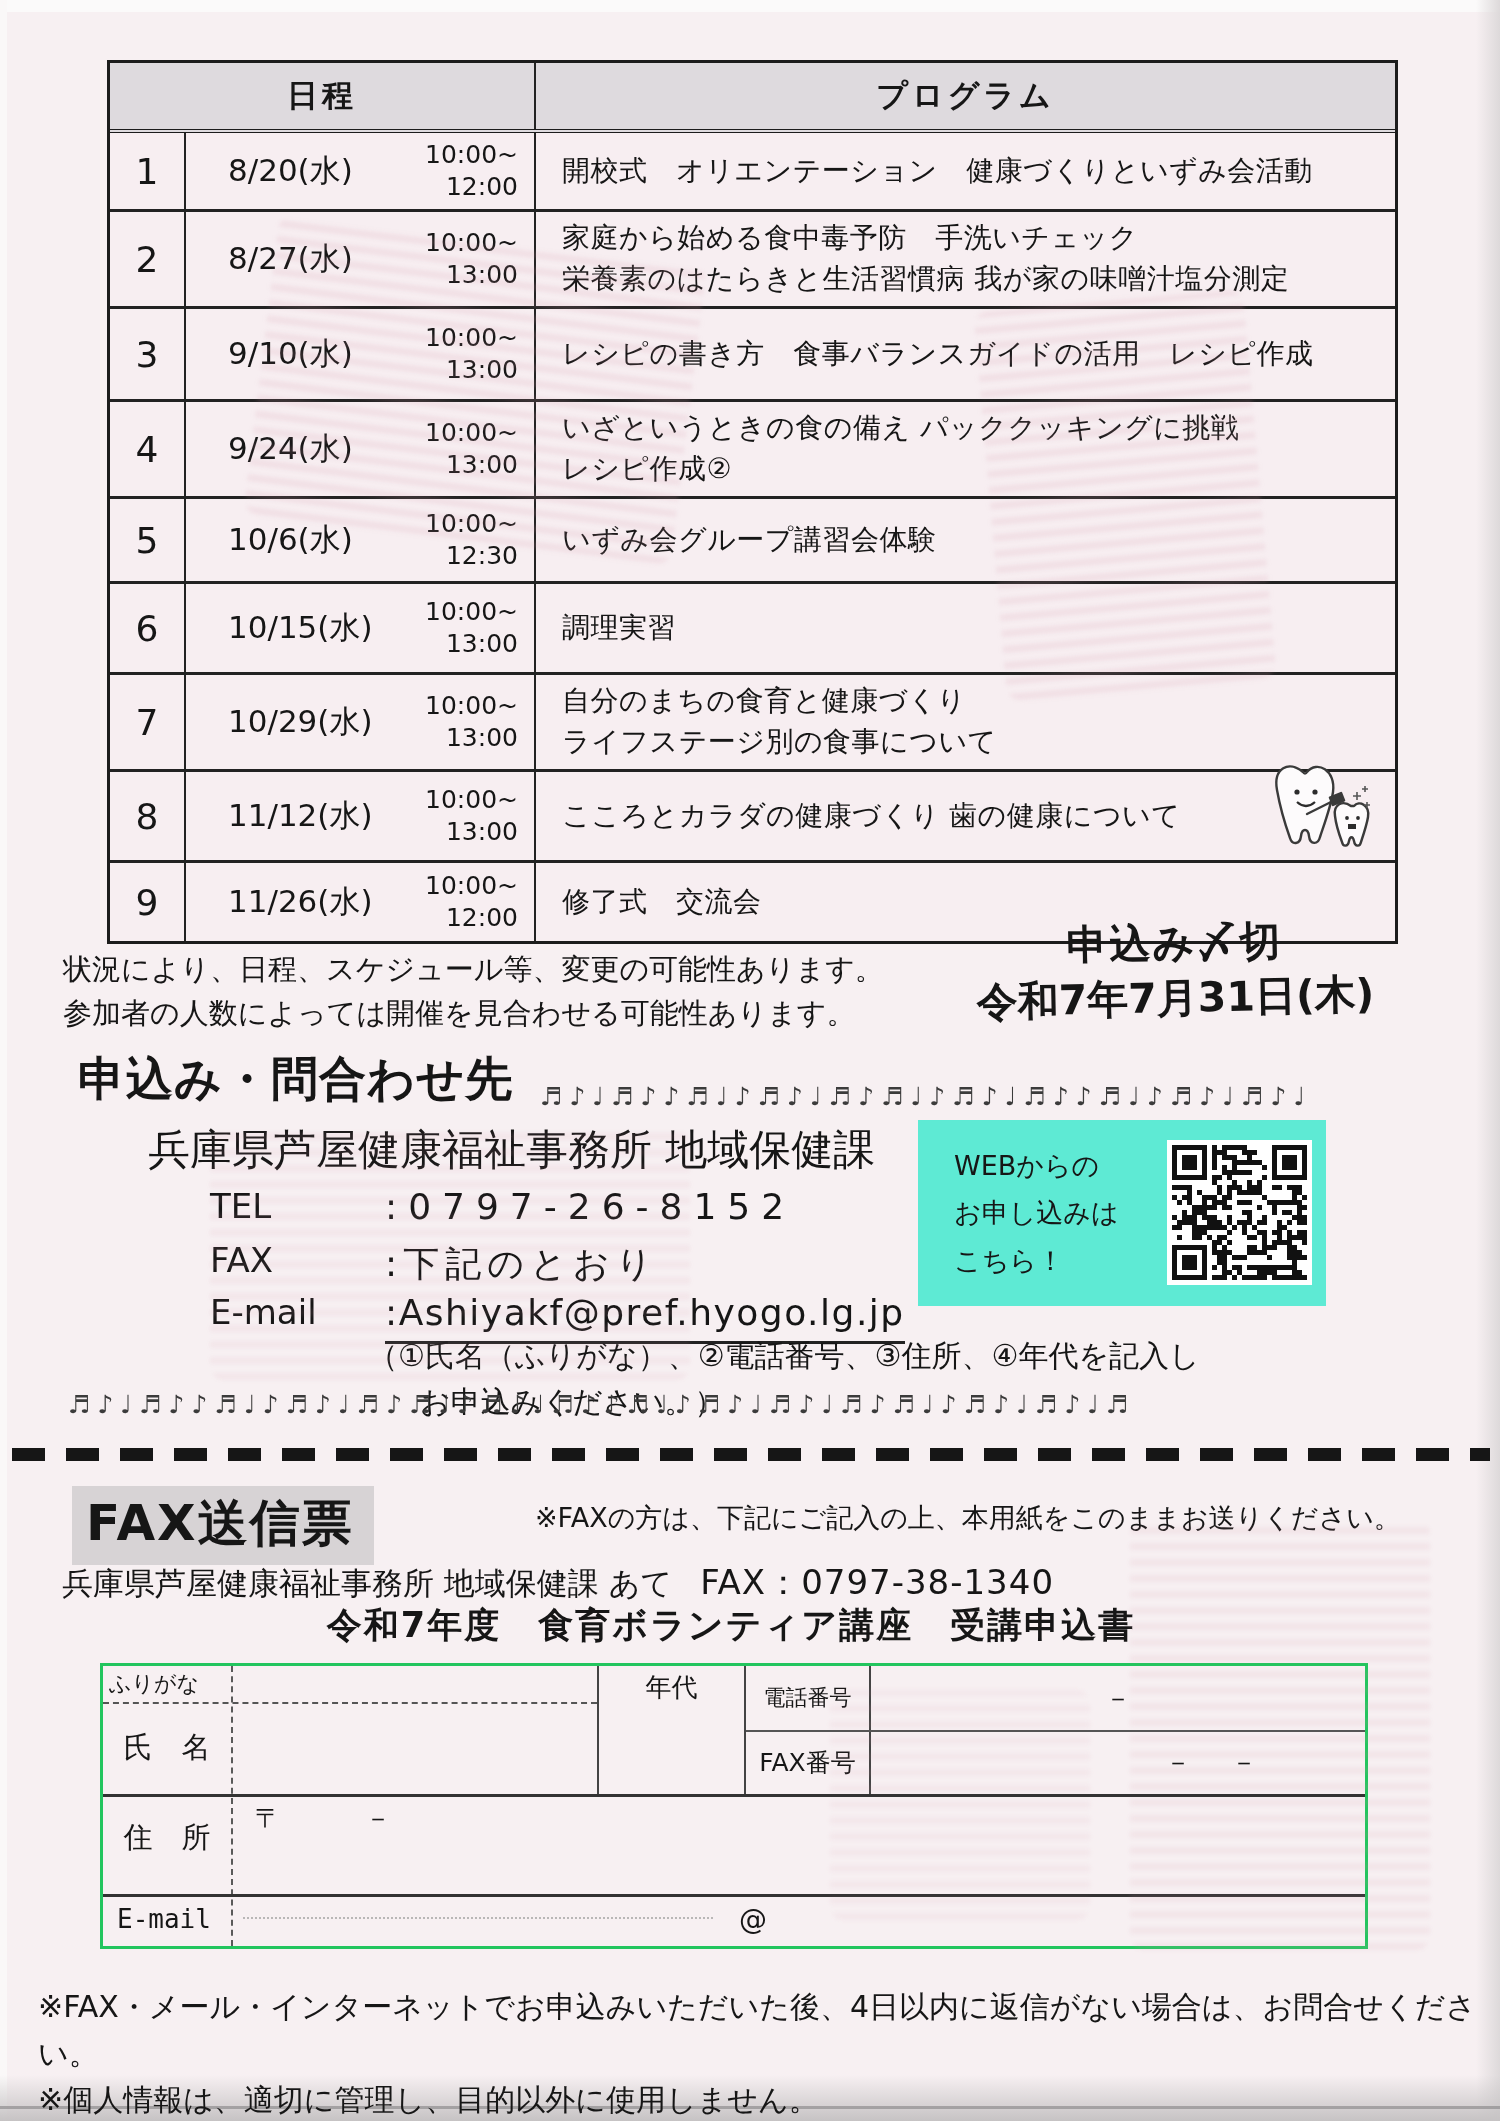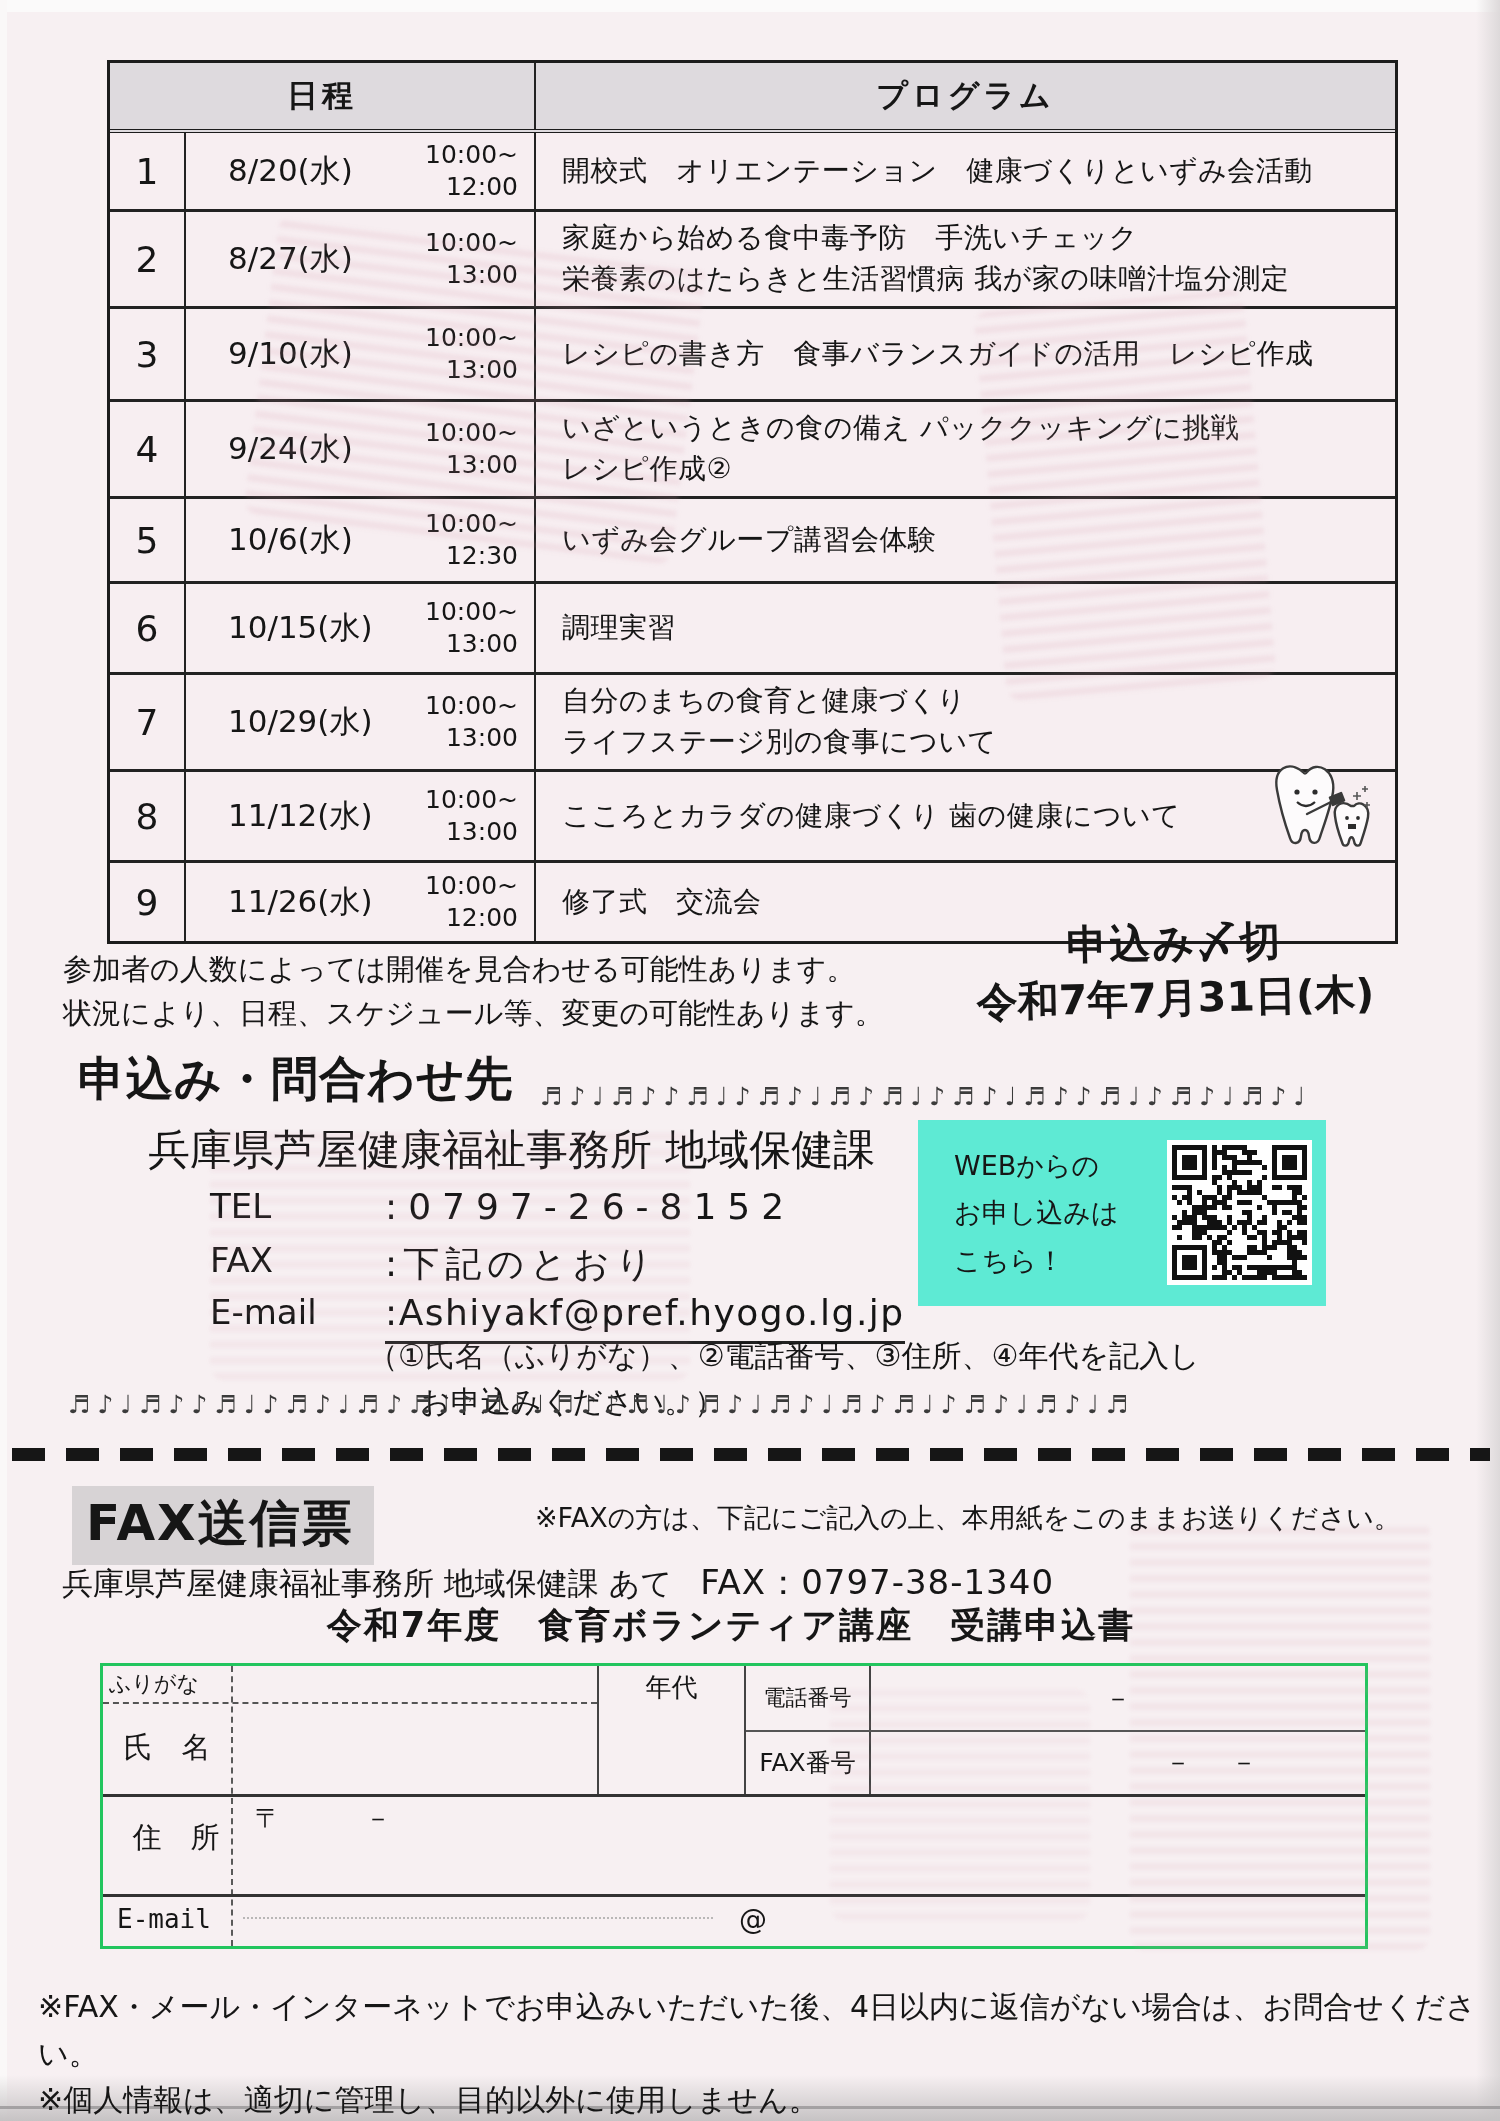--- a/index.html
+++ b/index.html
@@ -236,22 +236,22 @@
         <span class="t">10:00~
 12:00</span>
       </div>
       <div class="c-prog">
         <span class="p">修了式　交流会</span>
       </div>
     </div>
   </div>
 
   <div class="sched-note">
+    <div>状況により、日程、スケジュール等、変更の可能性あります。</div>
     <div>参加者の人数によっては開催を見合わせる可能性あります。</div>
-    <div>状況により、日程、スケジュール等、変更の可能性あります。</div>
   </div>
   <div class="deadline">
     <div class="l1">申込み〆切</div>
     <div class="l2">令和7年7月31日(木)</div>
   </div>
 
   <div class="apply-heading">申込み・問合わせ先</div>
   <div class="notes-row r1">♬♪♩♬♪♪♬♩♪♬♪♩♬♪♬♩♪♬♪♩♬♪♪♬♩♪♬♪♩♬♪♩</div>
 
   <div class="office">兵庫県芦屋健康福祉事務所 地域保健課</div>
@@ -589,21 +589,21 @@
     <div class="hlt" style="top:228px;width:1262px;"></div>
 
     <div class="flabel" style="left:6px;top:2px;width:120px;height:32px;font-size:22px;justify-content:flex-start;">ふりがな</div>
     <div class="flabel" style="left:0;top:38px;width:128px;height:88px;font-size:29px;">氏　名</div>
     <div class="flabel" style="left:496px;top:4px;width:145px;height:34px;font-size:26px;">年代</div>
     <div class="flabel" style="left:643px;top:0;width:123px;height:64px;font-size:22px;">電話番号</div>
     <div class="flabel" style="left:768px;top:0;width:494px;height:64px;font-size:26px;">－</div>
     <div class="flabel" style="left:643px;top:64px;width:123px;height:64px;font-size:25px;">FAX番号</div>
     <div class="flabel" style="left:768px;top:64px;width:320px;height:64px;font-size:26px;justify-content:flex-end;">－</div>
     <div class="flabel" style="left:1088px;top:64px;width:160px;height:64px;font-size:26px;justify-content:flex-start;padding-left:40px;">－</div>
-    <div class="flabel" style="left:9px;top:128px;width:128px;height:87px;font-size:29px;">住　所</div>
+    <div class="flabel" style="left:0;top:128px;width:128px;height:87px;font-size:29px;">住　所</div>
     <div class="flabel" style="left:145px;top:134px;width:40px;height:36px;font-size:26px;">〒</div>
     <div class="flabel" style="left:255px;top:134px;width:40px;height:36px;font-size:26px;">－</div>
     <div class="flabel" style="left:14px;top:228px;width:114px;height:50px;font-size:26px;justify-content:flex-start;font-family:'DejaVu Sans Mono','Liberation Mono',monospace;">E-mail</div>
     <div class="flabel" style="left:630px;top:228px;width:40px;height:50px;font-size:28px;">@</div>
     <div class="writing-line" style="left:140px;top:251px;width:470px;"></div>
   </div>
 
   <div class="footer">
     <div>※FAX・メール・インターネットでお申込みいただいた後、4日以内に返信がない場合は、お問合せください。</div>
     <div>※個人情報は、適切に管理し、目的以外に使用しません。</div>

